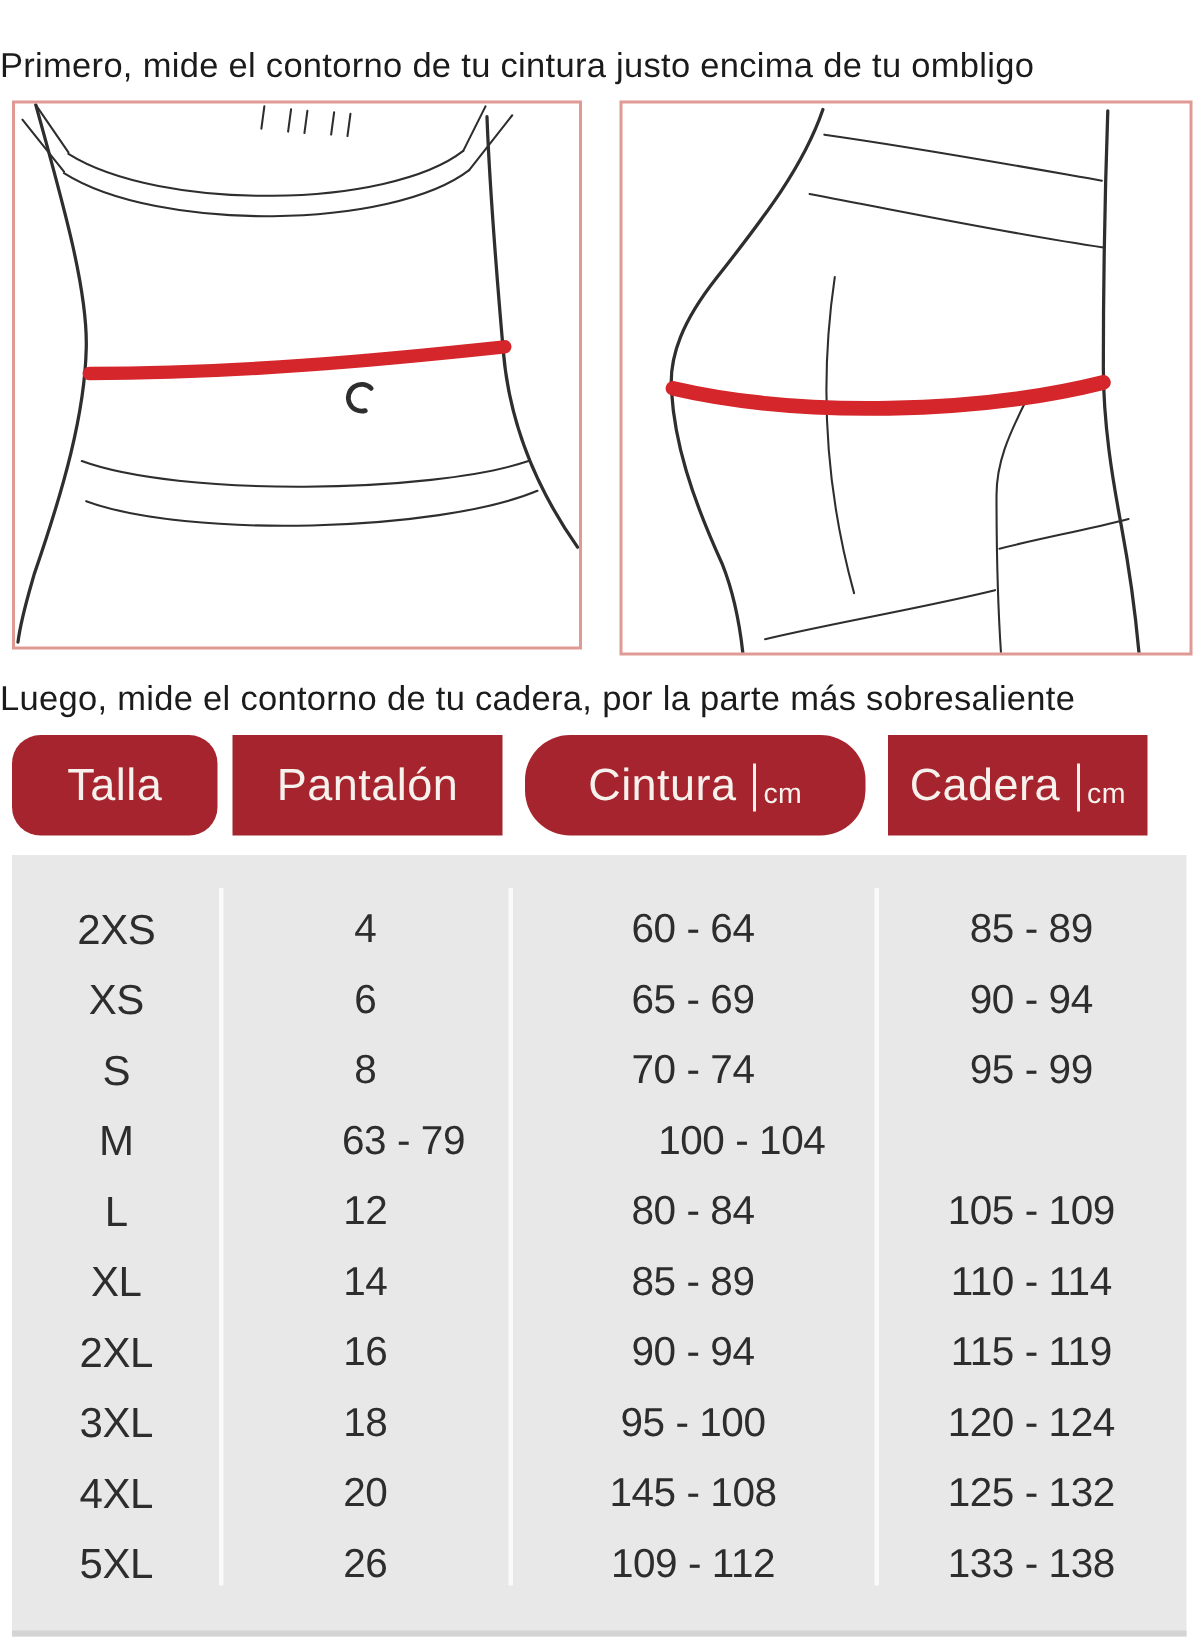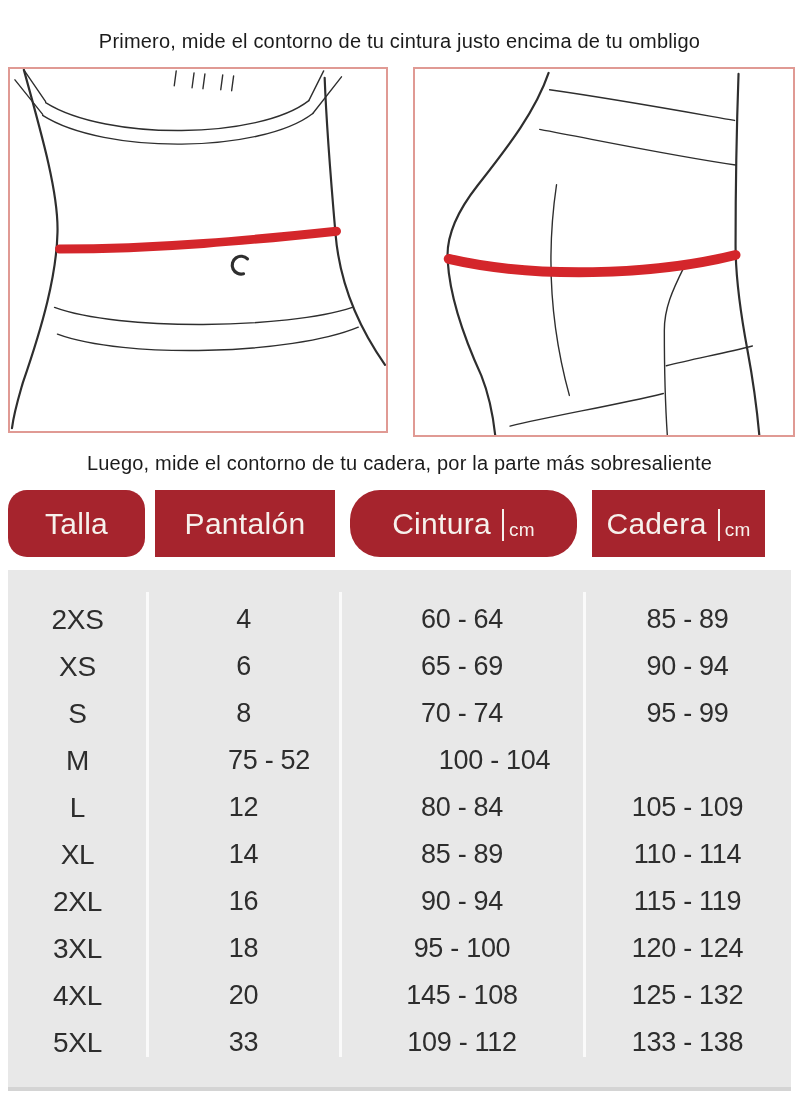--- a/index.html
+++ b/index.html
@@ -10,22 +10,22 @@
     --divider:#fafafa;
     --text-dark:#2d2d2d;
     --title-text:#1b1b1b;
   }
   html,body{margin:0;padding:0;background:#fff;}
   .page{
     position:relative;width:799px;height:1100px;overflow:hidden;background:#fff;
     font-family:"Liberation Sans","DejaVu Sans",sans-serif;
   }
   .title{
-    position:absolute;left:0;width:100%;text-align:center;
-    font-size:20px;color:var(--title-text);letter-spacing:0.2px;
+    position:absolute;left:0;width:100%;
+    font-size:23px;color:var(--title-text);letter-spacing:0.2px;
   }
   .t1{top:30px;}
   .t2{top:452px;}
   .fig{
     position:absolute;margin:0;box-sizing:border-box;
     border:2px solid var(--figure-border);background:#fff;
   }
   .fig-left{left:8px;top:67px;width:380px;height:366px;}
   .fig-right{left:413px;top:67px;width:382px;height:370px;}
   .fig svg{display:block;width:100%;height:100%;}
@@ -131,21 +131,21 @@
       <div class="c c4">90 - 94</div>
     </div>
     <div class="row">
       <div class="c c1">S</div>
       <div class="c c2">8</div>
       <div class="c c3">70 - 74</div>
       <div class="c c4">95 - 99</div>
     </div>
     <div class="row">
       <div class="c c1">M</div>
-      <div class="c c3">75 - 52</div>
+      <div class="c c3">63 - 79</div>
       <div class="c c4">100 - 104</div>
     </div>
     <div class="row">
       <div class="c c1">L</div>
       <div class="c c2">12</div>
       <div class="c c3">80 - 84</div>
       <div class="c c4">105 - 109</div>
     </div>
     <div class="row">
       <div class="c c1">XL</div>
@@ -166,19 +166,19 @@
       <div class="c c4">120 - 124</div>
     </div>
     <div class="row">
       <div class="c c1">4XL</div>
       <div class="c c2">20</div>
       <div class="c c3">145 - 108</div>
       <div class="c c4">125 - 132</div>
     </div>
     <div class="row">
       <div class="c c1">5XL</div>
-      <div class="c c2">33</div>
+      <div class="c c2">26</div>
       <div class="c c3">109 - 112</div>
       <div class="c c4">133 - 138</div>
     </div>
   </div>
 
 </div>
 
 </body></html>

